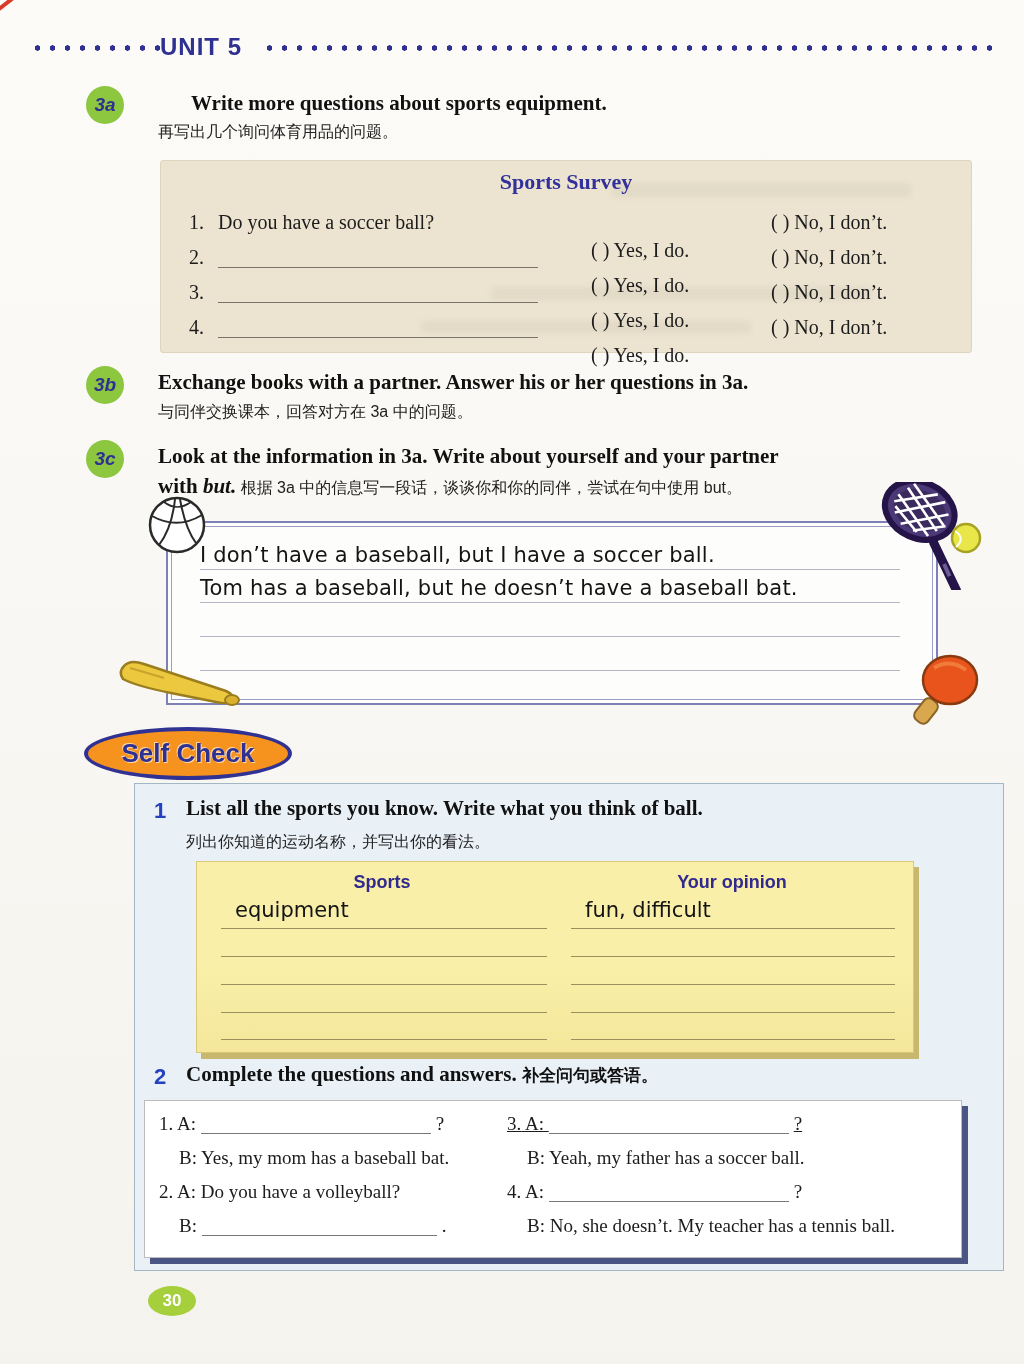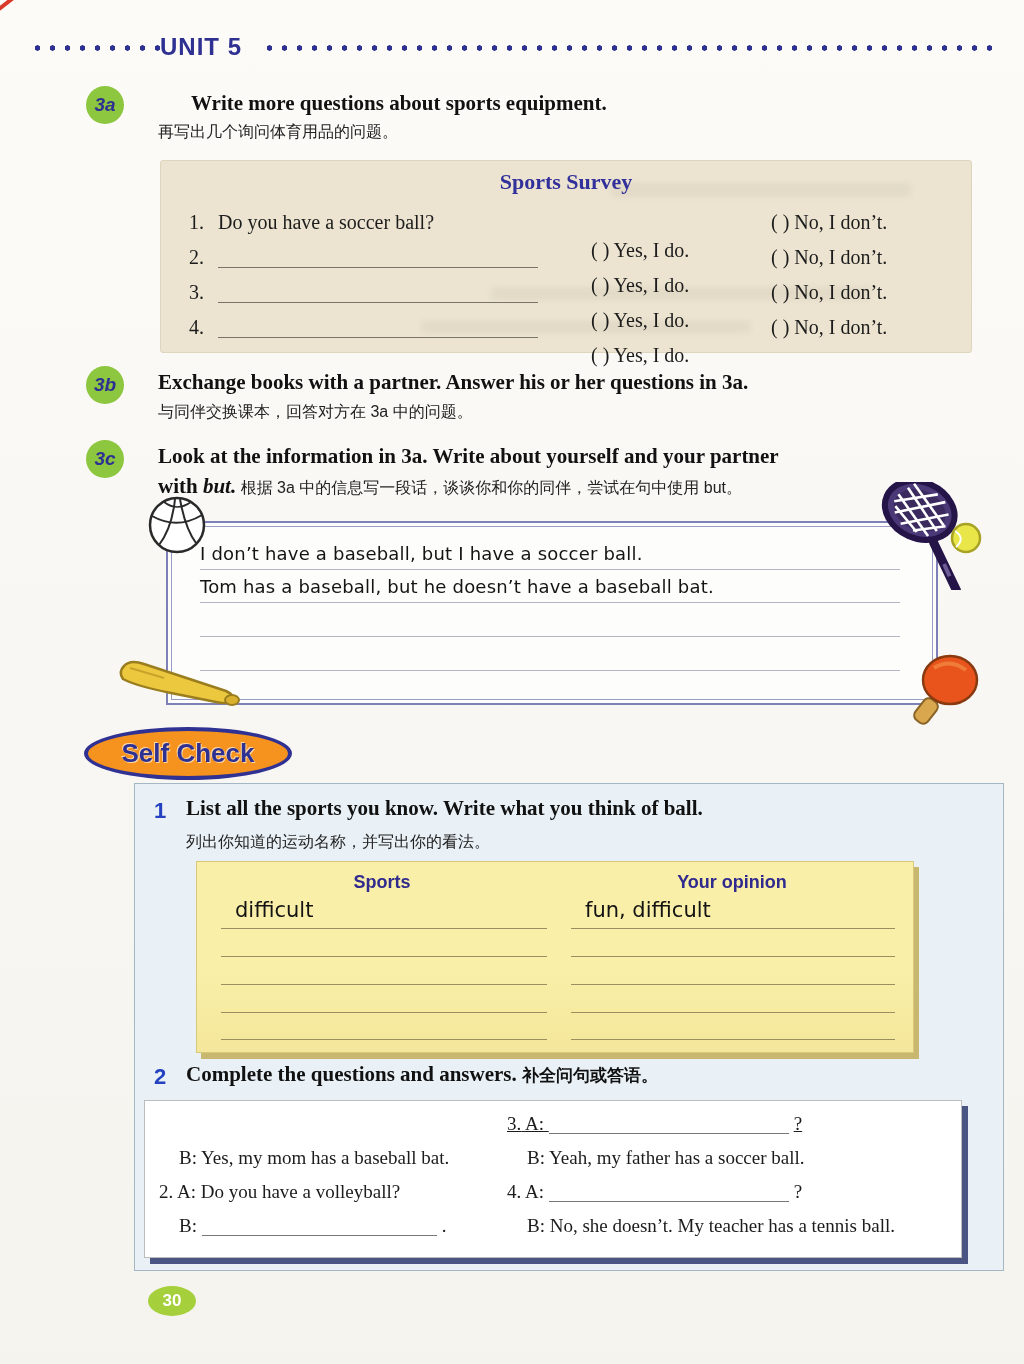--- a/index.html
+++ b/index.html
@@ -42,21 +42,21 @@
   .srow .numq { display:inline-block; min-width:24px; }
   .qblank { display:inline-block; width:320px; height:20px; border-bottom:1.5px solid #7a7468; vertical-align:-4px; }
   .srow .yes { position:absolute; left:402px; top:0; white-space:nowrap;margin-top:28px; }
   .srow .no  { position:absolute; left:582px; top:0; white-space:nowrap; }
 
   
   .wbox { position:absolute; left:166px; top:521px; width:772px; height:184px;
     border:2px solid #7e80b8; background:#fdfdfb; }
   .wbox .inner { position:absolute; left:3px; top:3px; right:3px; bottom:3px; border:1px solid #9a9cc6; }
   .wline { position:absolute; left:32px; right:36px; height:27px; border-bottom:1.5px solid #b6b3c6;
-    font-family:"DejaVu Sans", sans-serif; font-size:18px; color:#141414; letter-spacing:.2px; white-space:nowrap; }
+    font-family:"DejaVu Sans", sans-serif; font-size:21px; color:#141414; letter-spacing:.2px; white-space:nowrap; }
   .icon-abs { position:absolute; }
 
   
   .sc-oval { position:absolute; left:84px; top:727px; width:208px; height:53px;
     background:#f6921e; border:4px solid #2f3193; border-radius:50%;
     display:flex; align-items:center; justify-content:center;
     font-family:"Liberation Sans", sans-serif; font-weight:bold; font-size:26px; color:#2e3192;
     text-shadow: 1px 1px 0 #ffd9a6, -1px -1px 0 #ffd9a6; }
   .panel { position:absolute; left:134px; top:783px; width:870px; height:488px;
     background:#e9f1f7; border:1px solid #a3b8c4; }
@@ -200,21 +200,21 @@
   <div class="panel"></div>
 
   <div class="exnum" style="left:154px; top:798px;">1</div>
   <div class="inst" style="left:186px; top:796px;">List all the sports you know. Write what you think of ball.</div>
   <div class="zh" style="left:186px; top:832px;">列出你知道的运动名称，并写出你的看法。</div>
 
   <div class="pad">
     <div class="pad-header" style="left:20px; width:330px;">Sports</div>
     <div class="pad-header" style="left:370px; width:330px;">Your opinion</div>
 
-    <div class="pad-hand" style="left:38px; top:36px;">difficult</div>
+    <div class="pad-hand" style="left:38px; top:36px;">equipment</div>
     <div class="pad-hand" style="left:388px; top:36px;">fun, difficult</div>
 
     <div class="pad-line" style="left:24px; width:326px; top:66px;"></div>
     <div class="pad-line" style="left:374px; width:324px; top:66px;"></div>
     <div class="pad-line" style="left:24px; width:326px; top:94px;"></div>
     <div class="pad-line" style="left:374px; width:324px; top:94px;"></div>
     <div class="pad-line" style="left:24px; width:326px; top:122px;"></div>
     <div class="pad-line" style="left:374px; width:324px; top:122px;"></div>
     <div class="pad-line" style="left:24px; width:326px; top:150px;"></div>
     <div class="pad-line" style="left:374px; width:324px; top:150px;"></div>
@@ -223,20 +223,25 @@
   </div>
 
   <div class="exnum" style="left:154px; top:1064px;">2</div>
   <div class="inst" style="left:186px; top:1062px;">
     <span>Complete the questions and answers.</span>
     <span class="zh-inline">补全问句或答语。</span>
   </div>
 
   <div class="ex2box">
 
+    <div class="exline" style="left:14px; top:12px;">
+      <span>1.</span>
+      <span>A:</span>
+      <span class="ablank w230"><span></span></span><span class="sfx">?</span>
+    </div>
     <div class="exline" style="left:34px; top:46px;">
       <span>B:</span>
       <span>Yes, my mom has a baseball bat.</span>
     </div>
 
     <div class="exline" style="left:14px; top:80px;">
       <span>2.</span>
       <span>A:</span>
       <span>Do you have a volleyball?</span>
     </div>

